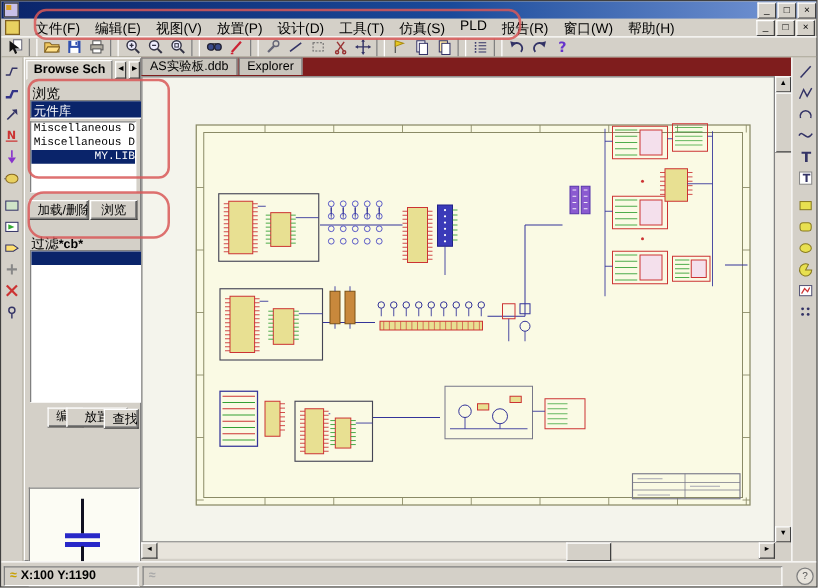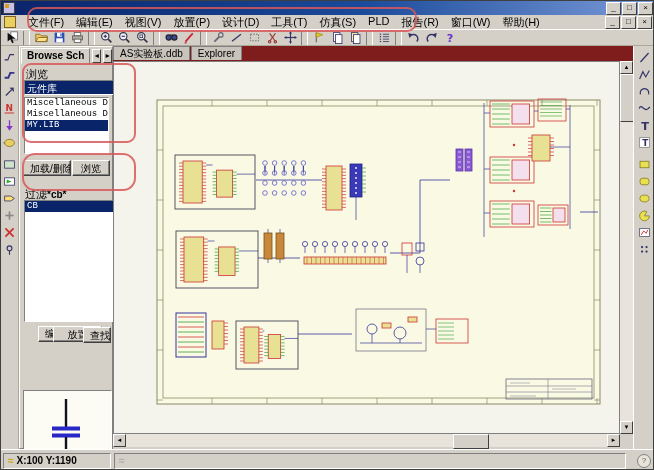--- a/index.html
+++ b/index.html
@@ -45,21 +45,21 @@
   .plabel{position:absolute;left:6px;font-size:11px;}
   .combo{position:absolute;left:4px;top:33px;width:106px;height:15px;background:#fff;
     border:1px solid;border-color:#808080 #fff #fff #808080;display:flex;box-sizing:border-box;}
   .combo .val{flex:1;background:#0a246a;color:#fff;font-size:10px;padding:1px 2px;white-space:nowrap;overflow:hidden;}
   .combo .drop{width:13px;background:#d4d0c8;border-left:1px solid #808080;font-size:6px;
     text-align:center;line-height:13px;}
   .listbox{position:absolute;background:#fff;border:1px solid;border-color:#808080 #fff #fff #808080;
     overflow:hidden;box-sizing:border-box;}
   .lrow{height:11px;line-height:11px;font-size:9px;font-family:"Liberation Mono",monospace;
     white-space:nowrap;padding-left:2px;}
-  .lrow.sel{background:#0a246a;color:#fff;}
+  .lrow.sel{background:#0a246a;color:#fff;text-align:right;}
   .pbtn{position:absolute;height:16px;background:#d4d0c8;border:1px solid;
     border-color:#fff #404040 #404040 #fff;box-shadow:inset -1px -1px 0 #808080;
     font-size:10px;text-align:center;line-height:14px;box-sizing:border-box;white-space:nowrap;overflow:hidden;}
   .filterrow{position:absolute;left:6px;top:186px;font-size:11px;}
   .filterrow b{font-size:10px;}
   .preview{position:absolute;left:3px;top:343px;width:87px;height:84px;background:#fcfcf4;
     border:1px solid;border-color:#808080 #fff #fff #808080;}
   
   .editor{position:absolute;left:112px;top:45px;width:520px;height:403px;background:#d4d0c8;}
   .tabbar{position:absolute;left:0;top:0;width:520px;height:15px;display:flex;align-items:flex-start;

